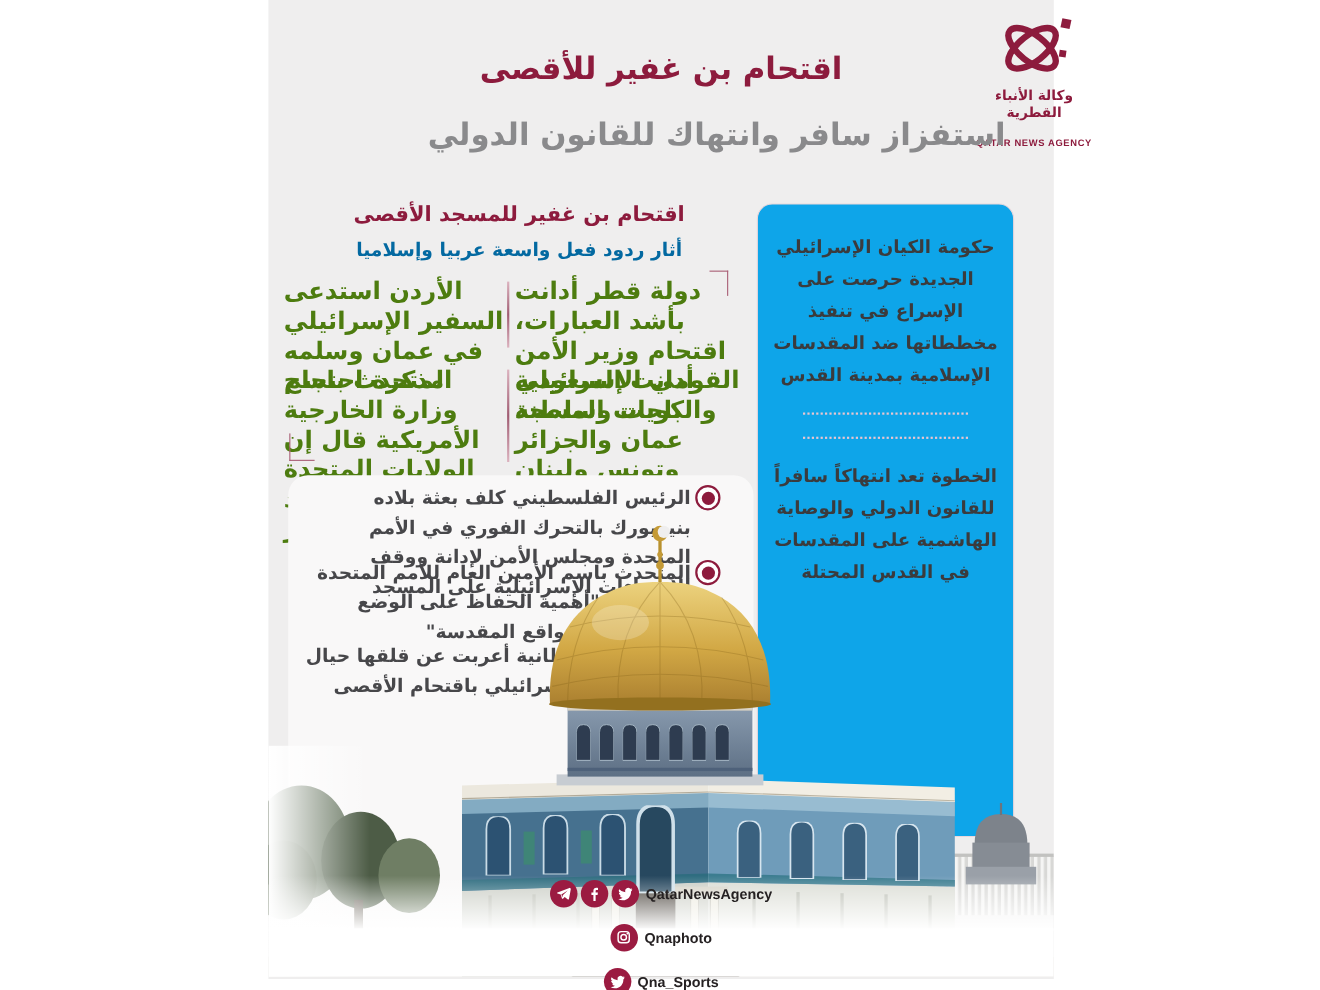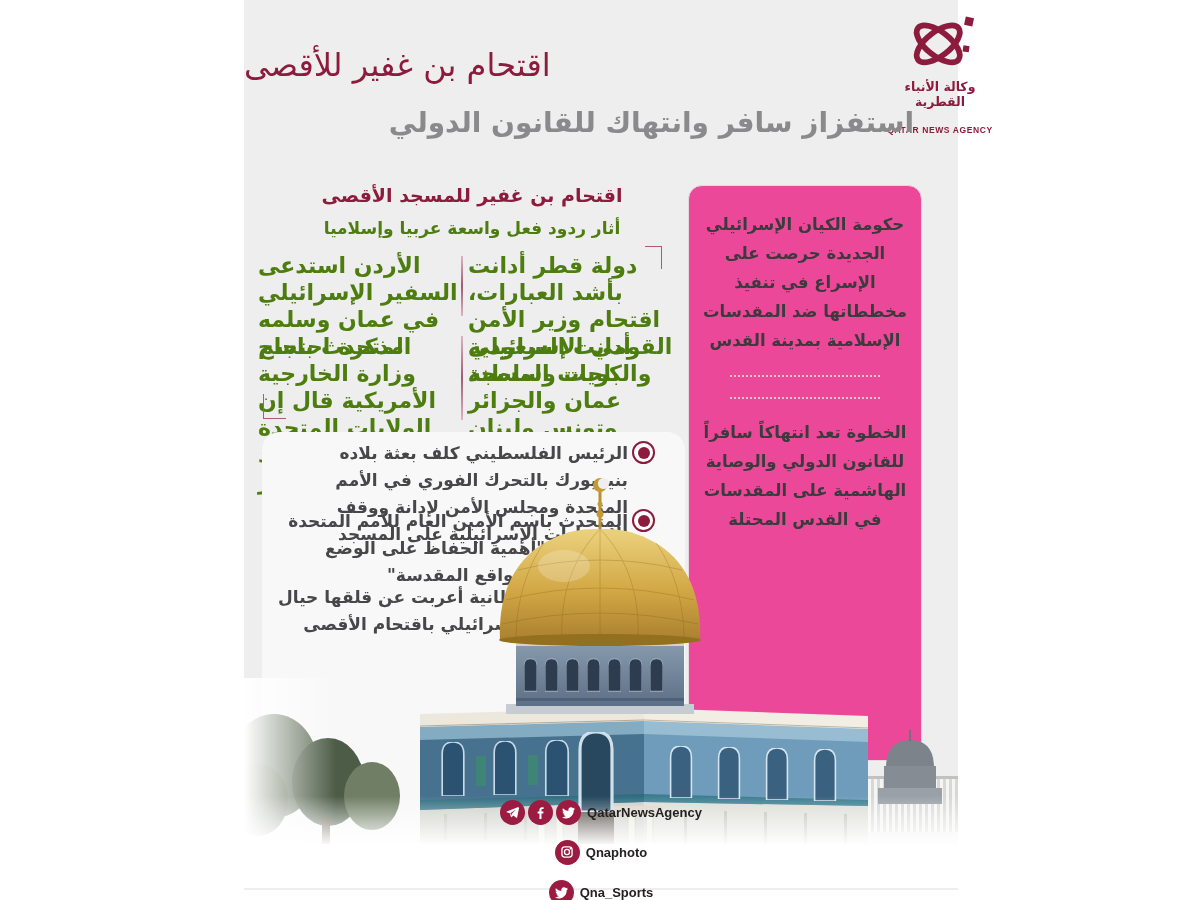--- a/index.html
+++ b/index.html
@@ -2,49 +2,49 @@
 <html><head>
 <meta charset="utf-8">
 <style>
   html,body{margin:0;padding:0;background:#ffffff;}
   body{width:1200px;height:900px;overflow:hidden;font-family:"DejaVu Sans",sans-serif;}
   .page{position:relative;width:1200px;height:900px;background:#ffffff;}
   .abs{position:absolute;}
   
   .panel{left:244px;top:0;width:714px;height:890px;background:#efeeee;}
   
-  .main-title{left:244px;top:46px;width:714px;text-align:left;font-size:32px;font-weight:400;color:#8d1b3d;direction:rtl;}
+  .main-title{left:244px;top:46px;width:714px;text-align:center;font-size:28px;font-weight:700;color:#8d1b3d;direction:rtl;}
   .main-subtitle{left:244px;top:106px;width:815px;text-align:center;font-size:28px;font-weight:700;color:#8a8a8c;direction:rtl;}
   
   .logo{left:880px;top:12px;width:120px;text-align:center;}
   .logo-ar{font-size:12.5px;font-weight:700;color:#8d1b3d;direction:rtl;margin-top:1px;}
   .logo-en{font-size:8.5px;font-weight:700;color:#8d1b3d;letter-spacing:.6px;margin-top:16px;font-family:"Liberation Sans",sans-serif;}
   
   .section-title{left:252px;top:184px;width:440px;text-align:center;font-size:19px;font-weight:800;color:#8d1b3d;direction:rtl;}
-  .section-subtitle{left:252px;top:218px;width:440px;text-align:center;font-size:17px;font-weight:700;color:#4d7c0f;direction:rtl;}
+  .section-subtitle{left:252px;top:218px;width:440px;text-align:center;font-size:17px;font-weight:700;color:#0369a1;direction:rtl;}
   
   .colitem{direction:rtl;text-align:left;font-size:22px;line-height:27px;font-weight:600;color:#4d7c0f;}
   .q1{left:468px;top:252px;width:216px;}
   .q2{left:468px;top:333px;width:216px;}
   .j1{left:258px;top:252px;width:200px;}
   .j2{left:258px;top:333px;width:200px;}
   .vdiv{left:461px;width:2px;background:linear-gradient(#dcb3bf,#a05c72,#dcb3bf);}
   .vd1{top:256px;height:60px;}
   .vd2{top:336px;height:84px;}
   .bracket-tr{left:645px;top:246px;width:16px;height:22px;border-top:1.5px solid #a85d74;border-right:1.5px solid #a85d74;}
   .bracket-bl{left:263px;top:394px;width:22px;height:24px;border-left:1.5px solid #a85d74;border-bottom:1.5px solid #a85d74;}
   
   .bullet-card{left:262px;top:432px;width:423px;height:441px;background:#f9f8f8;border-radius:18px;}
   .bullet-text{direction:rtl;text-align:right;font-size:17px;line-height:27px;font-weight:600;color:#47474a;width:352px;left:276px;}
   .bt1{top:440px;} .bt2{top:508px;} .bt3{top:584px;}
   .marker{left:632px;width:23px;height:23px;border:2px solid #8d1b3d;border-radius:50%;box-sizing:border-box;display:flex;align-items:center;justify-content:center;background:#fff;}
   .mk1{top:441px;} .mk2{top:509px;} .mk3{top:585px;}
   .marker span{width:12px;height:12px;background:#8d1b3d;border-radius:50%;}
   
-  .sidebar{left:688px;top:185px;width:234px;height:576px;background:#ec4899;border:1px solid #e8d7dc;border-radius:14px;box-sizing:border-box;padding:24px 13px 0 13px;}
+  .sidebar{left:688px;top:185px;width:234px;height:576px;background:#0ea5e9;border:1px solid #e8d7dc;border-radius:14px;box-sizing:border-box;padding:24px 13px 0 13px;}
   .sidebar p{margin:0;direction:rtl;text-align:center;font-size:16.5px;line-height:29px;font-weight:700;color:#3b3b3d;}
   .dotdiv{width:150px;border:none;border-top:2px dotted #eac5d0;margin:20px auto 19px auto;}
   
   .photo{left:244px;top:468px;width:714px;height:420px;}
   
   .footer{left:244px;top:850px;width:714px;height:44px;display:flex;align-items:center;justify-content:center;gap:15px;flex-direction:column;}
   .fgroup{display:flex;align-items:center;gap:6px;}
   .ficons{display:flex;align-items:center;gap:3px;}
   .ficon{width:25px;height:25px;border-radius:50%;background:#9b1b41;display:flex;align-items:center;justify-content:center;}
   .flabel{font-size:13px;font-weight:700;color:#252122;font-family:"Liberation Sans",sans-serif;}

